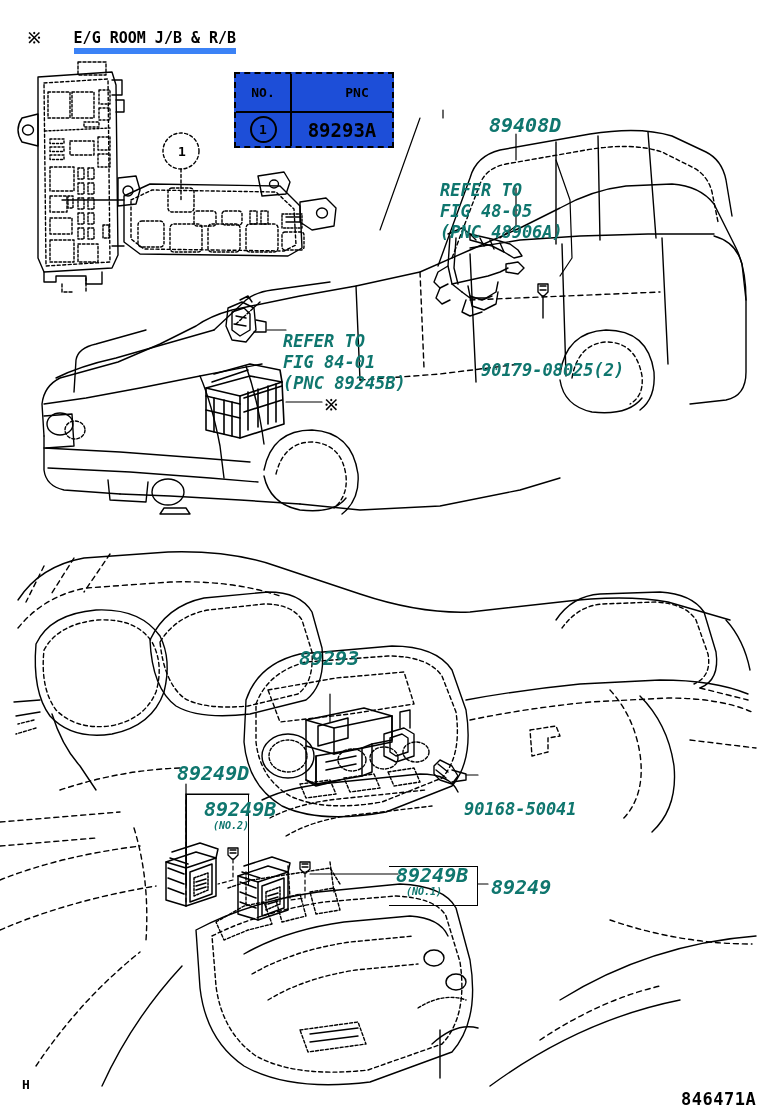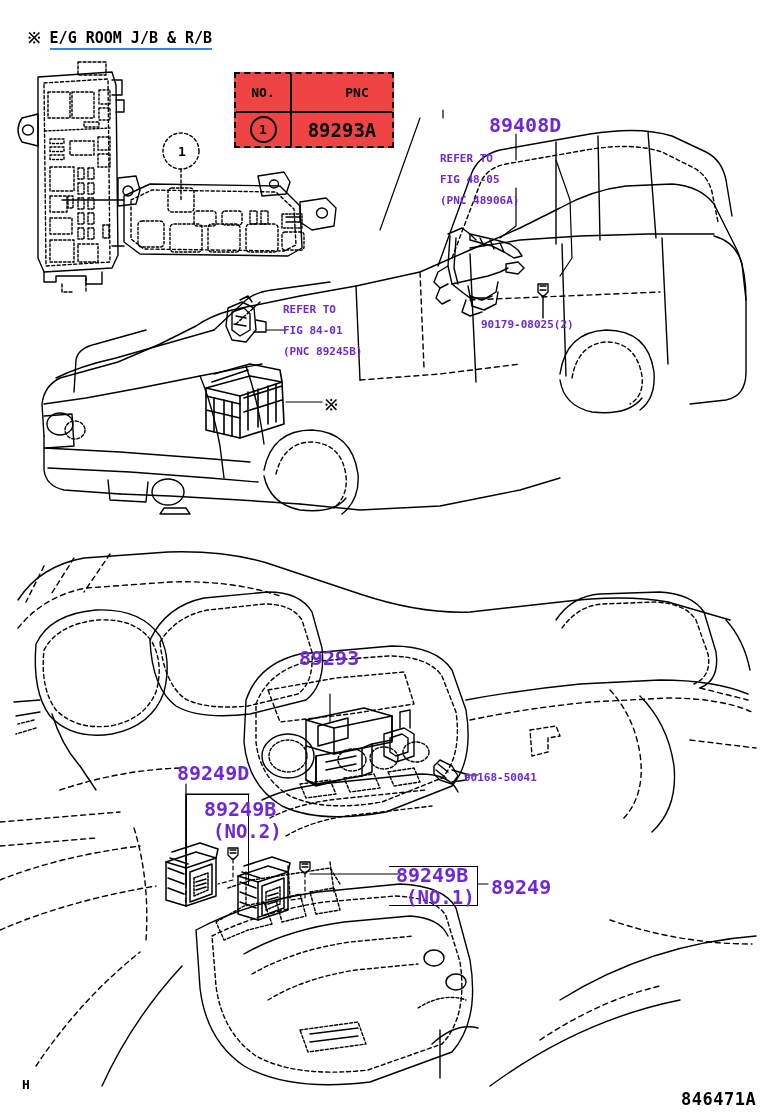--- a/index.html
+++ b/index.html
@@ -5,30 +5,30 @@
   html,body{margin:0;padding:0;background:#fff;}
   body{
     width:760px;height:1112px;position:relative;overflow:hidden;
     font-family:"DejaVu Sans Mono","Liberation Mono",monospace;
     color:#000;
   }
   #stage{position:absolute;left:0;top:0;width:760px;height:1112px;}
   svg.layer{position:absolute;left:0;top:0;width:760px;height:1112px;overflow:visible;}
 
   .lbl{position:absolute;white-space:pre;font-weight:bold;letter-spacing:0px;
-       font-family:"DejaVu Sans Mono","Liberation Mono",monospace;color:#6d28d9;}
+       font-family:"DejaVu Sans Mono","Liberation Mono",monospace;color:#0f766e;font-style:italic;}
   .lbl.big{font-size:20px;}
-  .lbl.mid{font-size:11px;}
-  .lbl.sml{font-size:19px;}
+  .lbl.mid{font-size:17px;margin-top:28px;}
+  .lbl.sml{font-size:10px;}
   .hdr{position:absolute;font-size:15px;font-weight:bold;white-space:pre;}
-  .hdr u{text-decoration:none;border-bottom:2px solid #3b82f6;padding-bottom:1px;}
+  .hdr u{text-decoration:none;border-bottom:6px solid #3b82f6;padding-bottom:1px;margin-left:24px;}
 
   
   #pnc-table{position:absolute;left:234px;top:72px;width:160px;height:76px;
-      border:2px dashed #000;box-sizing:border-box;background:#ef4444;}
+      border:2px dashed #000;box-sizing:border-box;background:#1d4ed8;}
   #pnc-table .vline{position:absolute;left:54px;top:0;width:0;height:100%;border-left:2px solid #000;}
   #pnc-table .hline{position:absolute;left:0;top:37px;width:100%;height:0;border-top:2px solid #000;}
   #pnc-table .cell{position:absolute;display:flex;align-items:center;justify-content:center;
       font-weight:bold;}
   #pnc-th-no{left:0;top:0;width:54px;height:37px;font-size:13px;}
   #pnc-th-pnc{left:54px;top:0;width:104px;height:37px;font-size:13px;padding-left:15px;}
   #pnc-td-no{left:0;top:37px;width:54px;height:37px;}
   #pnc-td-pnc{left:54px;top:37px;width:104px;height:37px;font-size:19px;}
   .num-circle{width:23px;height:23px;border:2px solid #000;border-radius:50%;
       display:flex;align-items:center;justify-content:center;font-size:13px;font-weight:bold;}
@@ -404,21 +404,21 @@
   <div style="position:absolute;left:174px;top:143px;width:16px;height:16px;display:flex;align-items:center;justify-content:center;font-size:13px;font-weight:bold;">1</div>
 
   <div class="lbl big" style="left:489px;top:113px;">89408D</div>
 
   <div>
     <div class="lbl mid" style="left:440px;top:152px;">REFER TO</div>
     <div class="lbl mid" style="left:440px;top:173px;">FIG 48-05</div>
     <div class="lbl mid" style="left:440px;top:194px;">(PNC 48906A)</div>
   </div>
 
-  <div class="lbl mid" style="left:481px;top:318px;">90179-08025(2)</div>
+  <div class="lbl mid" style="left:481px;top:332px;">90179-08025(2)</div>
 
   <div>
     <div class="lbl mid" style="left:283px;top:303px;">REFER TO</div>
     <div class="lbl mid" style="left:283px;top:324px;">FIG 84-01</div>
     <div class="lbl mid" style="left:283px;top:345px;">(PNC 89245B)</div>
   </div>
 
   <div class="sq" style="left:325px;top:394px;">※</div>
 
   <div class="lbl big" style="left:299px;top:646px;">89293</div>

